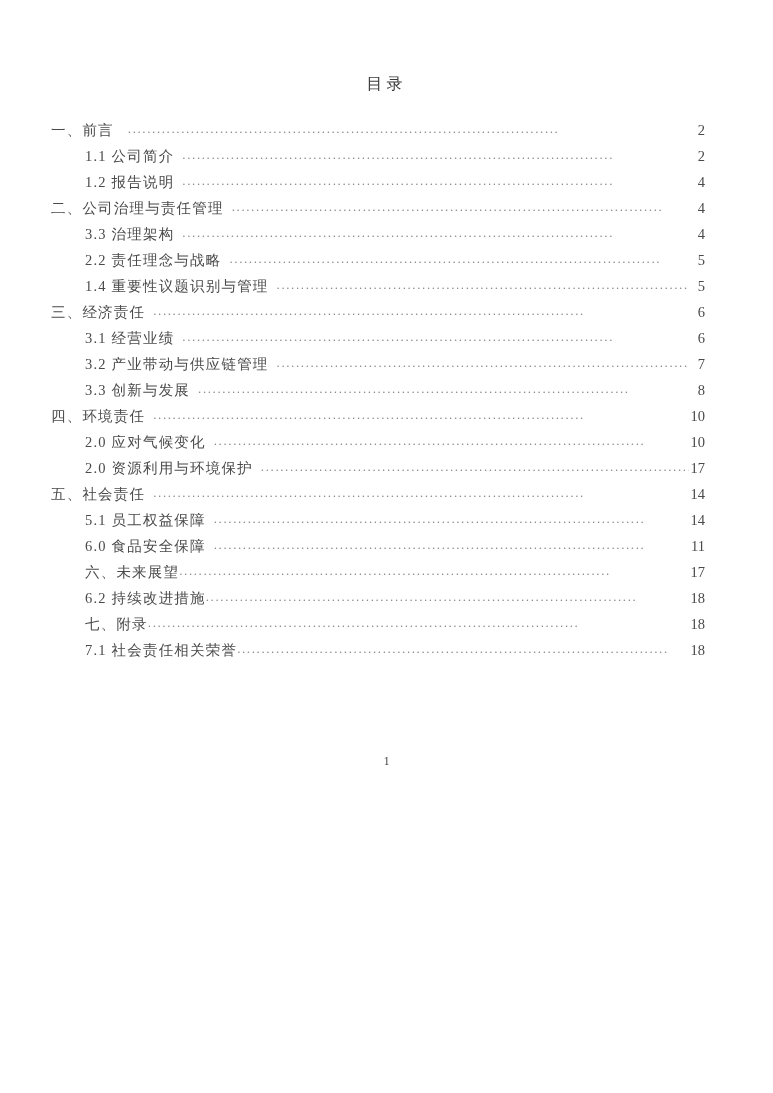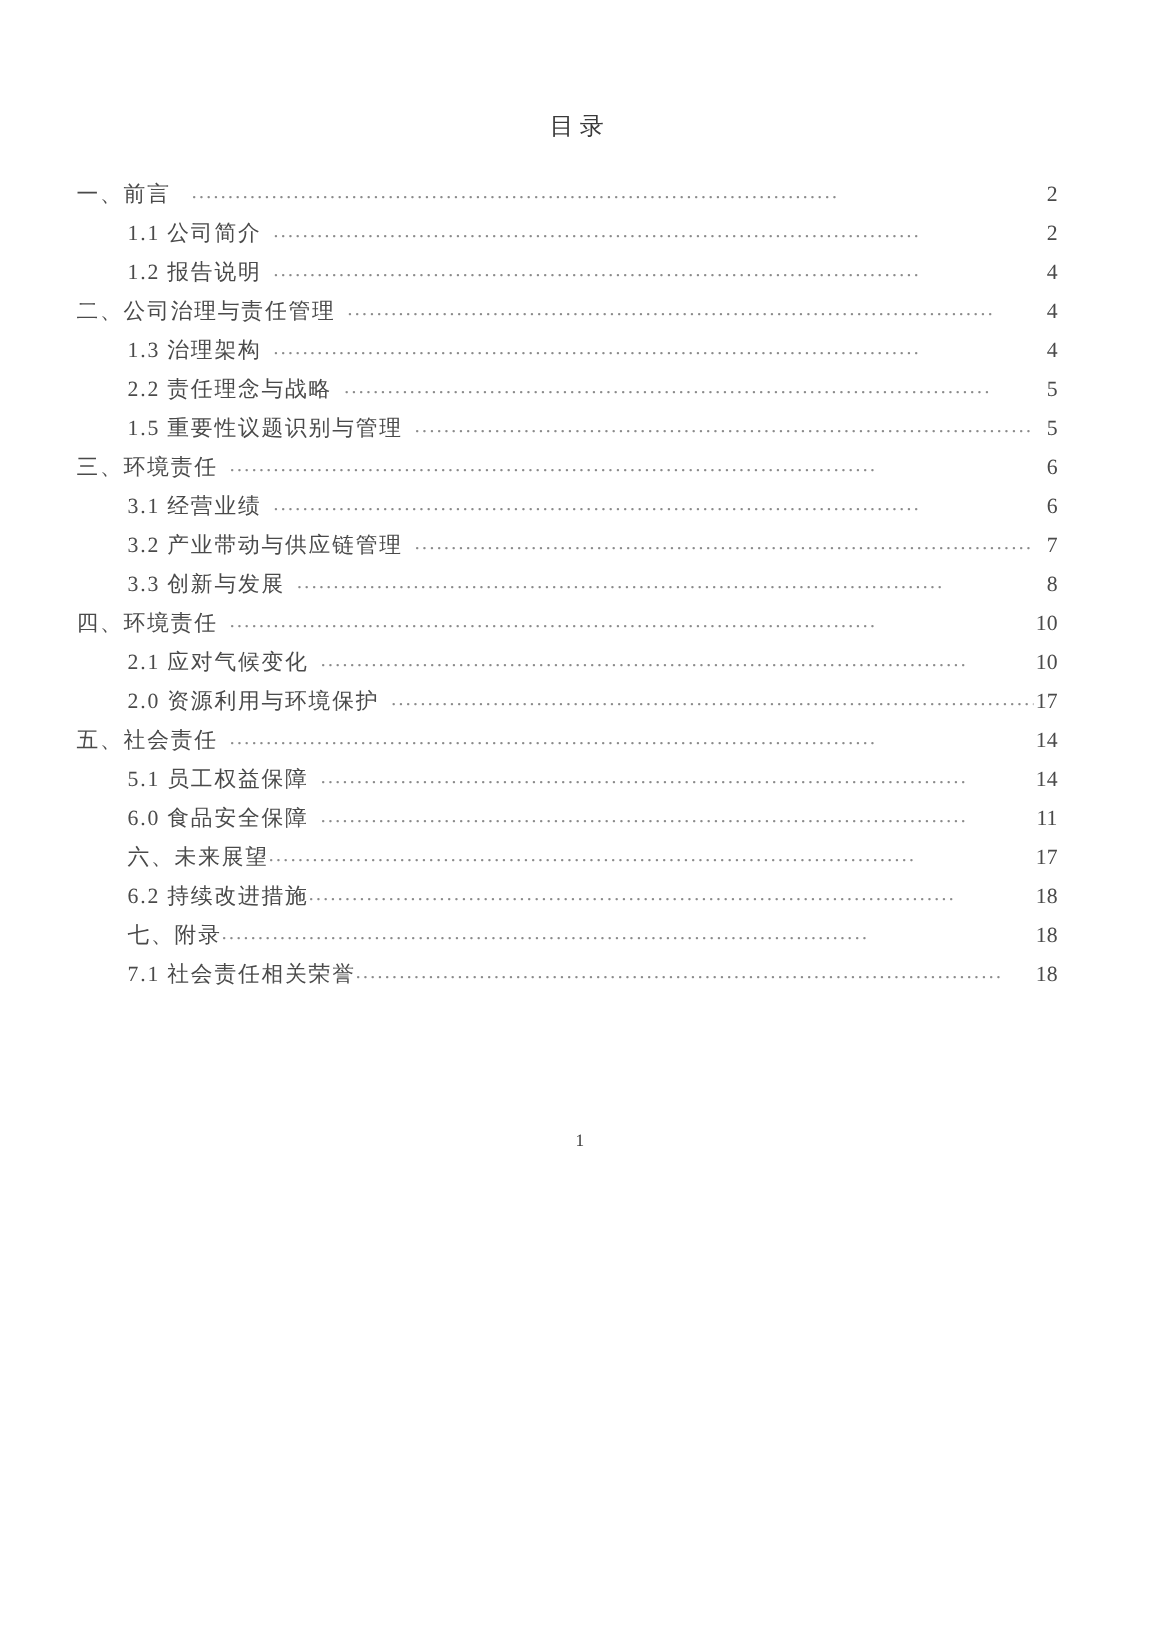--- a/index.html
+++ b/index.html
@@ -104,36 +104,36 @@
         <span class="label">1.2 报告说明</span>
         <span class="dots">.........................................................................................</span>
         <span class="pageno">4</span>
       </div>
       <div class="toc-entry lvl1 gap-md">
         <span class="label">二、公司治理与责任管理</span>
         <span class="dots">.........................................................................................</span>
         <span class="pageno">4</span>
       </div>
       <div class="toc-entry lvl2 gap-md">
-        <span class="label">1.3 治理架构</span>
+        <span class="label">3.3 治理架构</span>
         <span class="dots">.........................................................................................</span>
         <span class="pageno">4</span>
       </div>
       <div class="toc-entry lvl2 gap-md">
         <span class="label">2.2 责任理念与战略</span>
         <span class="dots">.........................................................................................</span>
         <span class="pageno">5</span>
       </div>
       <div class="toc-entry lvl2 gap-md">
-        <span class="label">1.5 重要性议题识别与管理</span>
+        <span class="label">1.4 重要性议题识别与管理</span>
         <span class="dots">.........................................................................................</span>
         <span class="pageno">5</span>
       </div>
       <div class="toc-entry lvl1 gap-md">
-        <span class="label">三、环境责任</span>
+        <span class="label">三、经济责任</span>
         <span class="dots">.........................................................................................</span>
         <span class="pageno">6</span>
       </div>
       <div class="toc-entry lvl2 gap-md">
         <span class="label">3.1 经营业绩</span>
         <span class="dots">.........................................................................................</span>
         <span class="pageno">6</span>
       </div>
       <div class="toc-entry lvl2 gap-md">
         <span class="label">3.2 产业带动与供应链管理</span>
@@ -144,21 +144,21 @@
         <span class="label">3.3 创新与发展</span>
         <span class="dots">.........................................................................................</span>
         <span class="pageno">8</span>
       </div>
       <div class="toc-entry lvl1 gap-md">
         <span class="label">四、环境责任</span>
         <span class="dots">.........................................................................................</span>
         <span class="pageno">10</span>
       </div>
       <div class="toc-entry lvl2 gap-md">
-        <span class="label">2.1 应对气候变化</span>
+        <span class="label">2.0 应对气候变化</span>
         <span class="dots">.........................................................................................</span>
         <span class="pageno">10</span>
       </div>
       <div class="toc-entry lvl2 gap-md">
         <span class="label">2.0 资源利用与环境保护</span>
         <span class="dots">.........................................................................................</span>
         <span class="pageno">17</span>
       </div>
       <div class="toc-entry lvl1 gap-md">
         <span class="label">五、社会责任</span>

